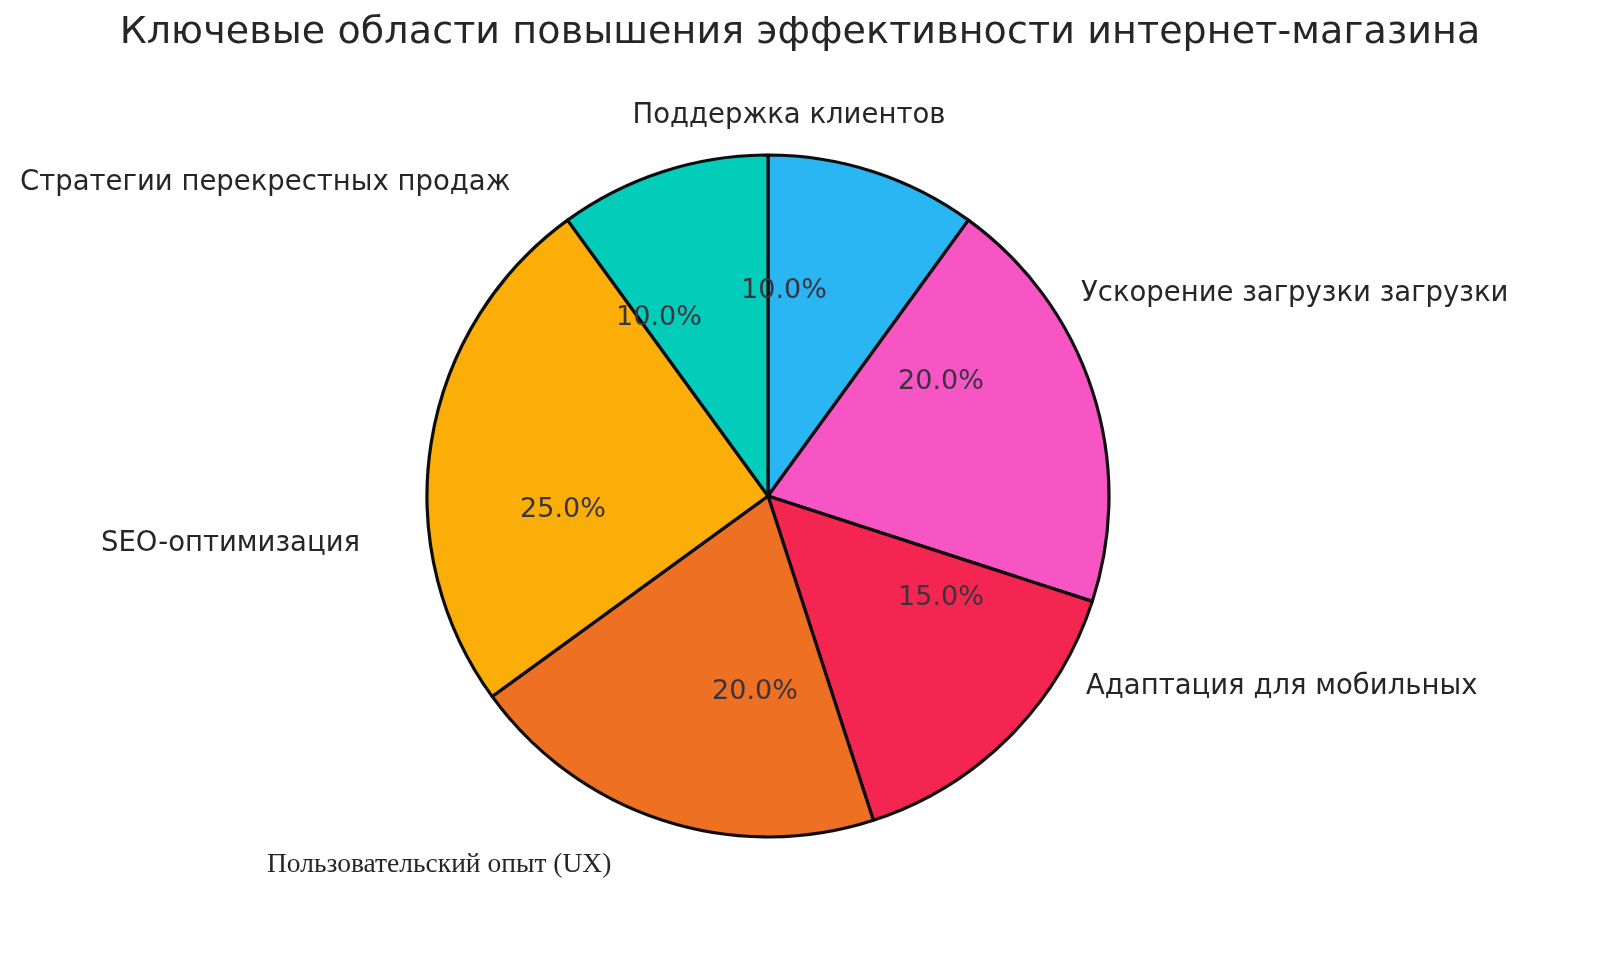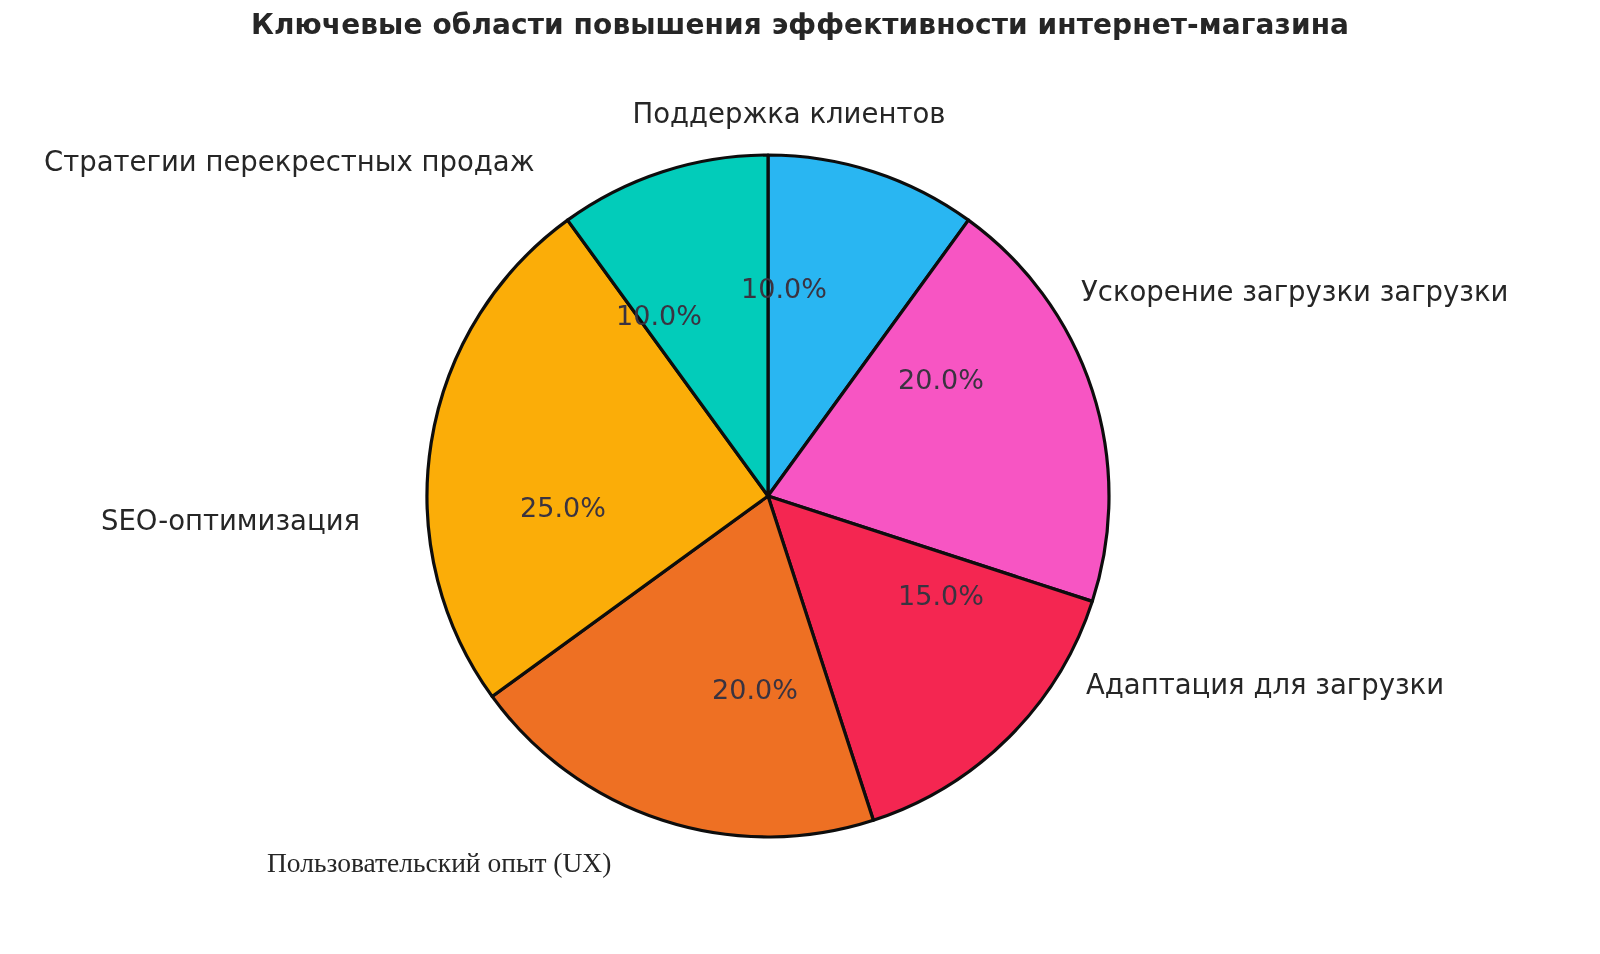--- a/index.html
+++ b/index.html
@@ -17,22 +17,22 @@
     height: 954px;
     background: #ffffff;
     overflow: hidden;
   }
   #chart-title {
     position: absolute;
     left: 0;
     top: 8px;
     width: 1600px;
     text-align: center;
-    font-size: 28px;
-    font-weight: 700;
+    font-size: 38px;
+    font-weight: 400;
     color: #262626;
     letter-spacing: 0.1px;
     white-space: nowrap;
   }
   #pie-svg {
     position: absolute;
     left: 0;
     top: 0;
     width: 1600px;
     height: 954px;
@@ -79,19 +79,19 @@
         <text x="941" y="597" class="pct-label">15.0%</text>
         <text x="755" y="691" class="pct-label">20.0%</text>
         <text x="563" y="509" class="pct-label">25.0%</text>
         <text x="659" y="317" class="pct-label">10.0%</text>
       </g>
   </svg>
 
   <div id="cat-labels">
       <div class="cat-label" style="top: 98px; left: 0px; width: 1600px; text-align: center; transform: translateX(-11px);">Поддержка клиентов</div>
       <div class="cat-label" style="top: 276px; left: 1081px;">Ускорение загрузки загрузки</div>
-      <div class="cat-label" style="top: 669px; left: 1086px;">Адаптация для загрузки</div>
+      <div class="cat-label" style="top: 669px; left: 1086px;">Адаптация для мобильных</div>
       <div class="cat-label" style="top: 848px; left: 267px; font-family: Liberation Serif, serif;">Пользовательский опыт (UX)</div>
-      <div class="cat-label" style="top: 505px; left: 101px;">SEO-оптимизация</div>
-      <div class="cat-label" style="top: 146px; left: 20px; margin-left: 24px;">Стратегии перекрестных продаж</div>
+      <div class="cat-label" style="top: 526px; left: 101px;">SEO-оптимизация</div>
+      <div class="cat-label" style="top: 165px; left: 20px;">Стратегии перекрестных продаж</div>
     </div>
 
 </div>
 
 </body></html>

